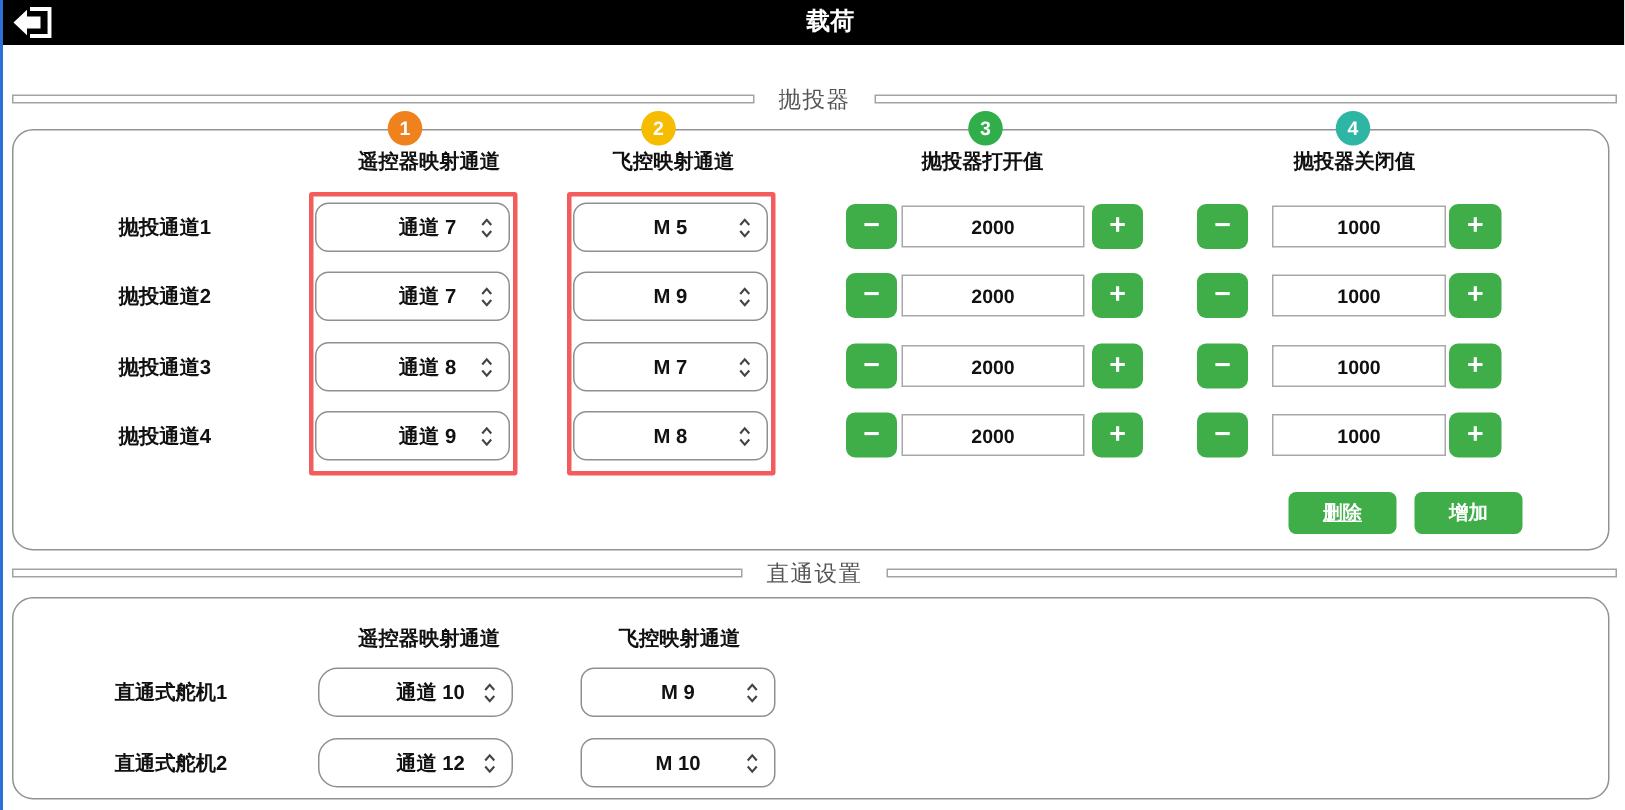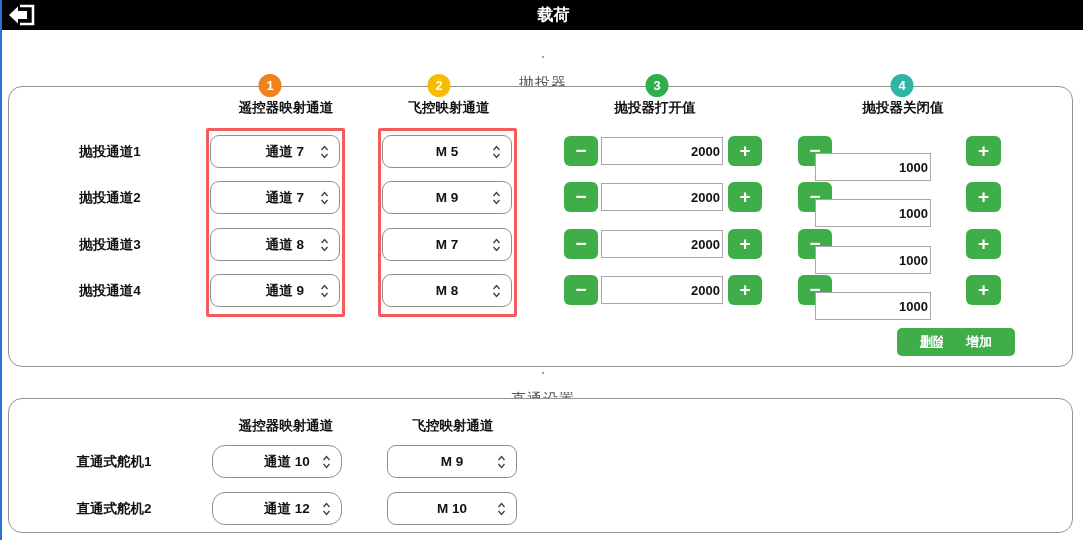--- a/index.html
+++ b/index.html
@@ -8,21 +8,21 @@
   
   .edge-blue{position:absolute;left:0;top:0;width:2px;height:540px;background:#2b6fd8;z-index:20;}
 
   
   .titlebar{position:absolute;left:0;top:0;width:1083px;height:30px;background:#000;}
   .titlebar .title{position:absolute;left:0;top:0;width:100%;text-align:center;line-height:30px;
     color:#fff;font-size:16px;font-weight:700;margin-left:12px;}
   .back-btn{position:absolute;left:4px;top:3px;width:34px;height:24px;background:transparent;border:0;cursor:pointer;padding:0;}
 
   
-  .divider{position:absolute;left:8px;right:5px;height:20px;display:flex;align-items:center;gap:16px;flex-direction:column;}
+  .divider{position:absolute;left:8px;right:5px;height:20px;display:flex;align-items:center;gap:16px;}
   .divider .dline{flex:1;height:4px;border:1px solid #a3a3a3;background:#fff;}
   .divider .dlabel{color:#555;font-size:15px;font-weight:500;letter-spacing:1px;white-space:nowrap;}
   #divider-thrower{top:56px;}
   #divider-passthrough{top:372px;}
 
   
   .panel{position:absolute;left:8px;width:1065px;border:1.5px solid #929292;border-radius:14px;background:#fff;box-sizing:border-box;}
   #panel-thrower{top:86px;height:281px;}
   #panel-passthrough{top:398px;height:135px;}
 
@@ -47,28 +47,28 @@
     box-sizing:border-box;cursor:pointer;display:flex;align-items:center;justify-content:center;}
   .select .sel-val{font-size:13.5px;font-weight:700;color:#111;}
   .select .chev{position:absolute;right:10px;top:8px;}
   .sel-rc{left:201px;padding-left:20px;} .sel-fc{left:373px;}
   .p2 .sel-rc{left:203px;border-radius:13px;} .p2 .sel-fc{left:378px;}
 
   
   .stepbtn{position:absolute;top:1px;width:34px;height:30px;background:#3fae49;border:0;border-radius:6px;
     color:#fff;font-size:19px;font-weight:700;line-height:28px;text-align:center;cursor:pointer;padding:0;}
   .numfield{position:absolute;top:2px;width:122px;height:28px;border:1px solid #a8a8a8;background:#fff;
-    text-align:right;font-size:13px;font-weight:700;color:#111;box-sizing:border-box;font-family:"Liberation Sans",sans-serif;}
+    text-align:center;font-size:13px;font-weight:700;color:#111;box-sizing:border-box;font-family:"Liberation Sans",sans-serif;}
   .m3{left:555px;} .f3{left:592px;} .p3{left:719px;}
-  .m4{left:789px;} .f4{left:806px;width:116px;margin-top:16px;} .p4{left:957px;width:35px;}
+  .m4{left:789px;} .f4{left:839px;width:116px;} .p4{left:957px;width:35px;}
 
   
   .action-btn{position:absolute;top:241px;width:72px;height:28px;background:#3fae49;border:0;border-radius:5px;
     color:#fff;font-size:13px;font-weight:700;cursor:pointer;}
-  #btn-delete{left:888px;text-decoration:underline;} #btn-add{left:934px;}
+  #btn-delete{left:850px;text-decoration:underline;} #btn-add{left:934px;}
 
   
   .p2 .colhead{top:18px;}
   .p2 .row-label{left:40px;width:130px;}
 </style>
 </head>
 <body>
 
 <div id="app">
   <div class="edge-blue"></div>

